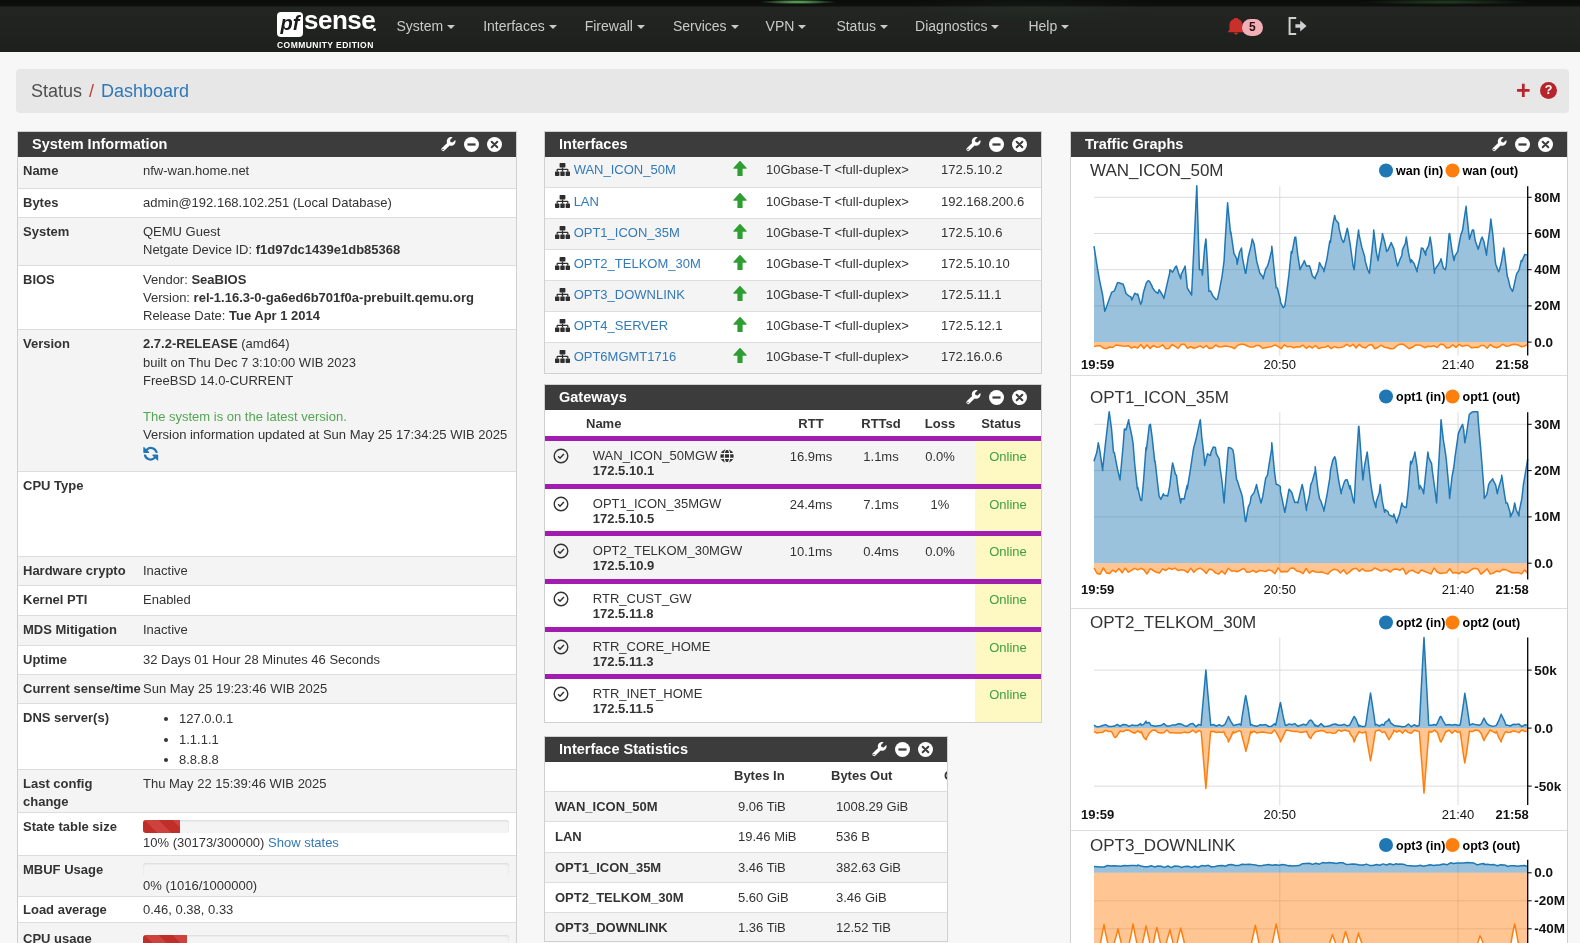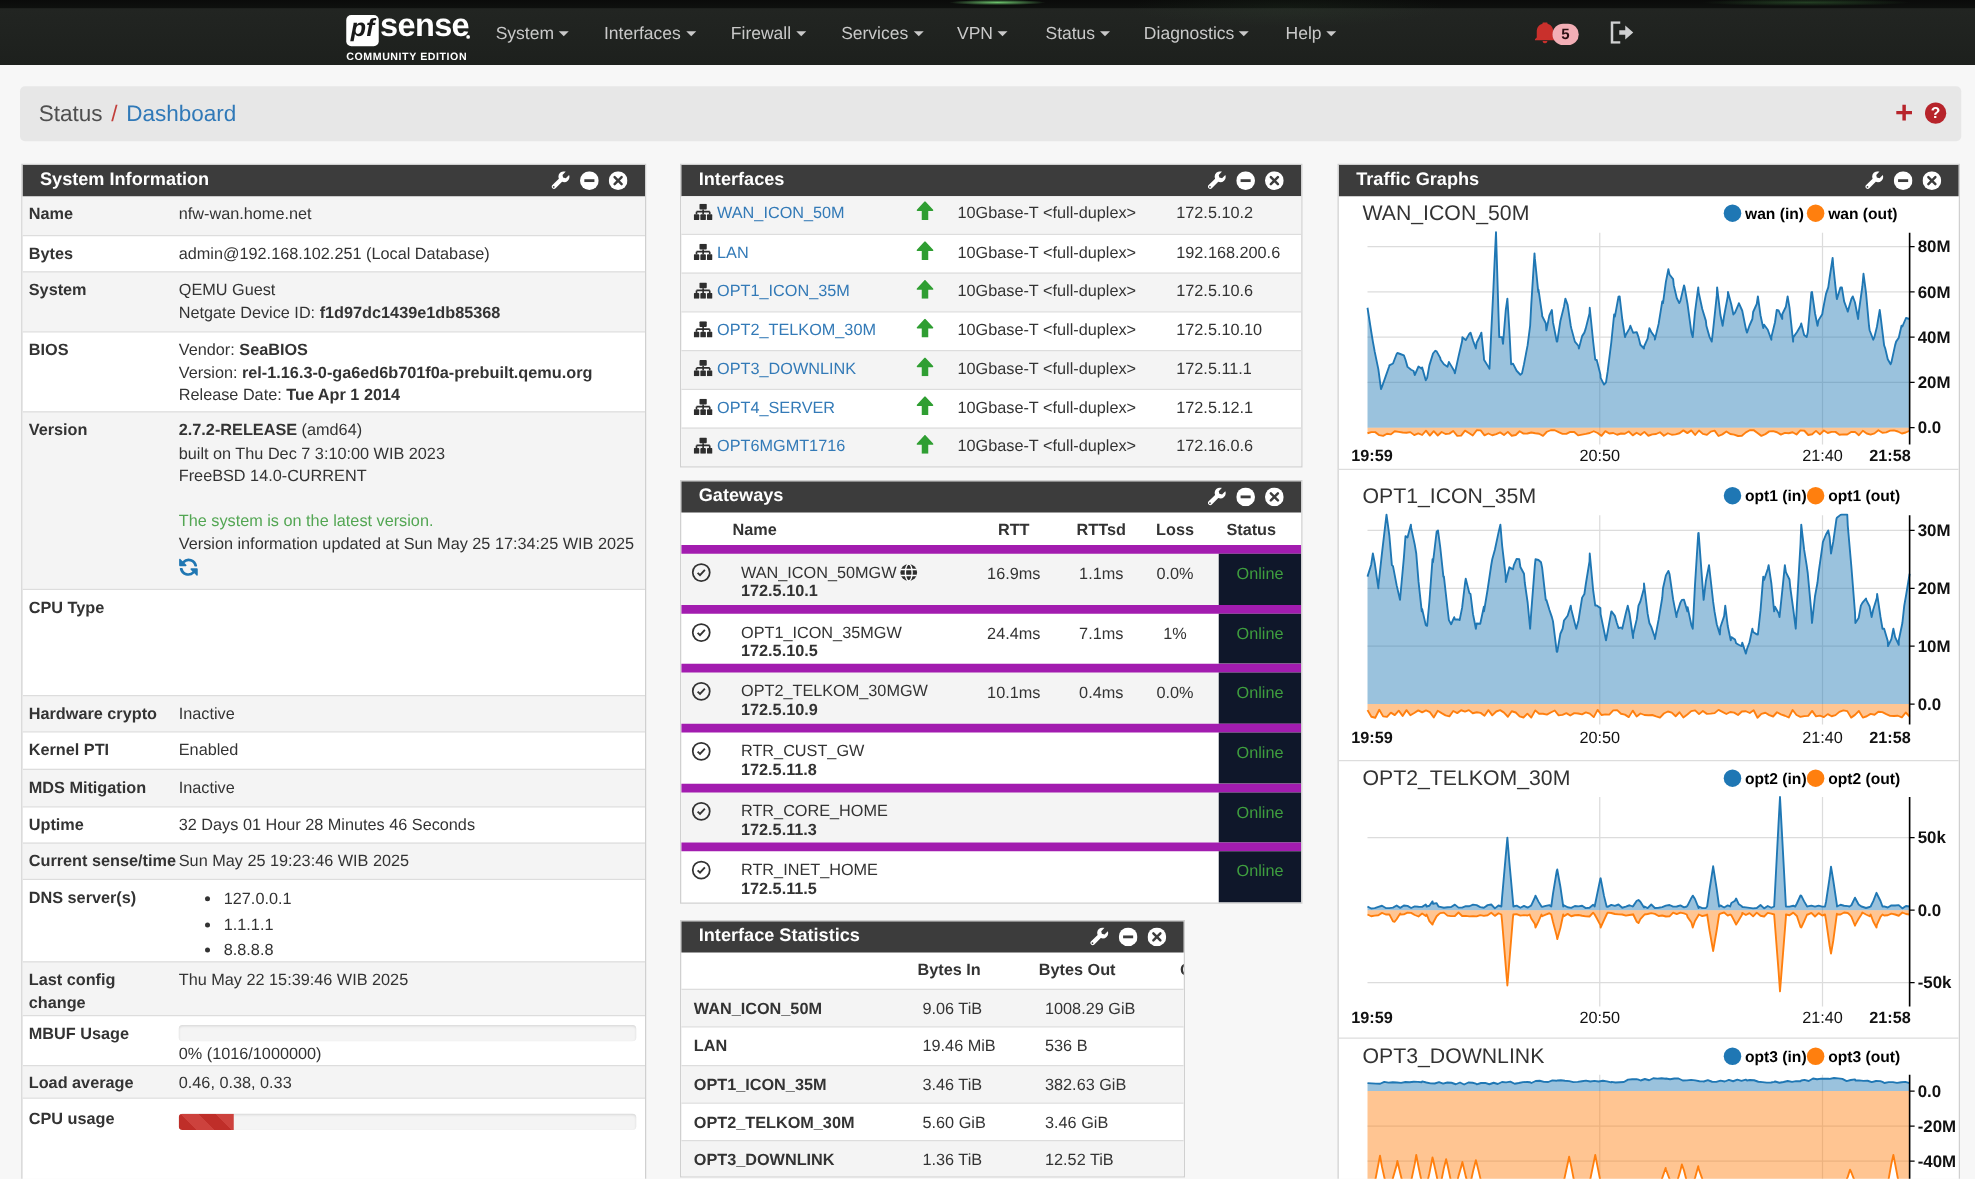--- a/index.html
+++ b/index.html
@@ -37,24 +37,24 @@
 .sirow{display:flex;border-top:1px solid #ddd;padding:5px 0 0 0;line-height:18.2px}
 .sirow.f{border-top:none}
 .sirow:nth-child(even){background:#f4f4f4}
 .silab{width:125px;padding-left:5px;font-weight:bold;flex-shrink:0}
 .sival{flex:1;padding-right:8px}
 
 .itrow{position:relative;border-top:1px solid #ddd;height:31px}
 .itrow.f{border-top:none;height:30px}
 .itrow:nth-child(even){background:#f4f4f4}
 a{color:#337ab7;text-decoration:none}
-.grow{position:relative;border-top:7px solid #a21caf;height:47.7px}
+.grow{position:relative;border-top:5px solid #a21caf;height:47.7px}
 .grow:nth-child(odd){background:#f4f4f4}
 .gv{position:absolute;top:8px;font-size:13px;text-align:center;width:80px}
-.gst{position:absolute;right:0;top:0;bottom:0;width:66px;background:#0f172a;color:#3f9e3f;text-align:center;padding-top:8px}
+.gst{position:absolute;right:0;top:0;bottom:0;width:66px;background:#fef9c3;color:#3f9e3f;text-align:center;padding-top:8px}
 .srow{position:relative;border-top:1px solid #ddd;height:30.2px;line-height:29px}
 .srow:nth-child(odd){background:#f4f4f4}
 .sabs{position:absolute;top:0}
 
 .ptrack{width:366px;height:13px;background:#f4f4f4;border-radius:3px;box-shadow:inset 0 1px 2px rgba(0,0,0,.12);overflow:hidden;margin:2px 0 1px}
 .pfill{height:13px;background:repeating-linear-gradient(45deg,#bf2e29 0 10px,#cd423d 10px 20px)}
 
 .gblock{position:relative;width:496px}
 .gblock svg{display:block}
 .gb{border-top:1px solid #ddd}
@@ -157,20 +157,29 @@
             <li>127.0.0.1</li>
             <li>1.1.1.1</li>
             <li>8.8.8.8</li>
           </ul>
         </div>
       </div>
   <div class="sirow" style="height:42.6px">
         <div class="silab">Last config<br>change</div>
         <div class="sival">Thu May 22 15:39:46 WIB 2025</div>
       </div>
+  <div class="sirow" style="height:43.8px">
+        <div class="silab">State table size</div>
+        <div class="sival">
+          <div class="ptrack">
+            <div class="pfill" style="width:37px"></div>
+          </div>
+          <div>10% (30173/300000) <a>Show states</a></div>
+        </div>
+      </div>
   <div class="sirow" style="height:40.2px">
         <div class="silab">MBUF Usage</div>
         <div class="sival">
           <div class="ptrack"></div>
           <div>0% (1016/1000000)</div>
         </div>
       </div>
   <div class="sirow" style="height:26.6px;line-height:16px">
         <div class="silab">Load average</div>
         <div class="sival">0.46, 0.38, 0.33</div>

